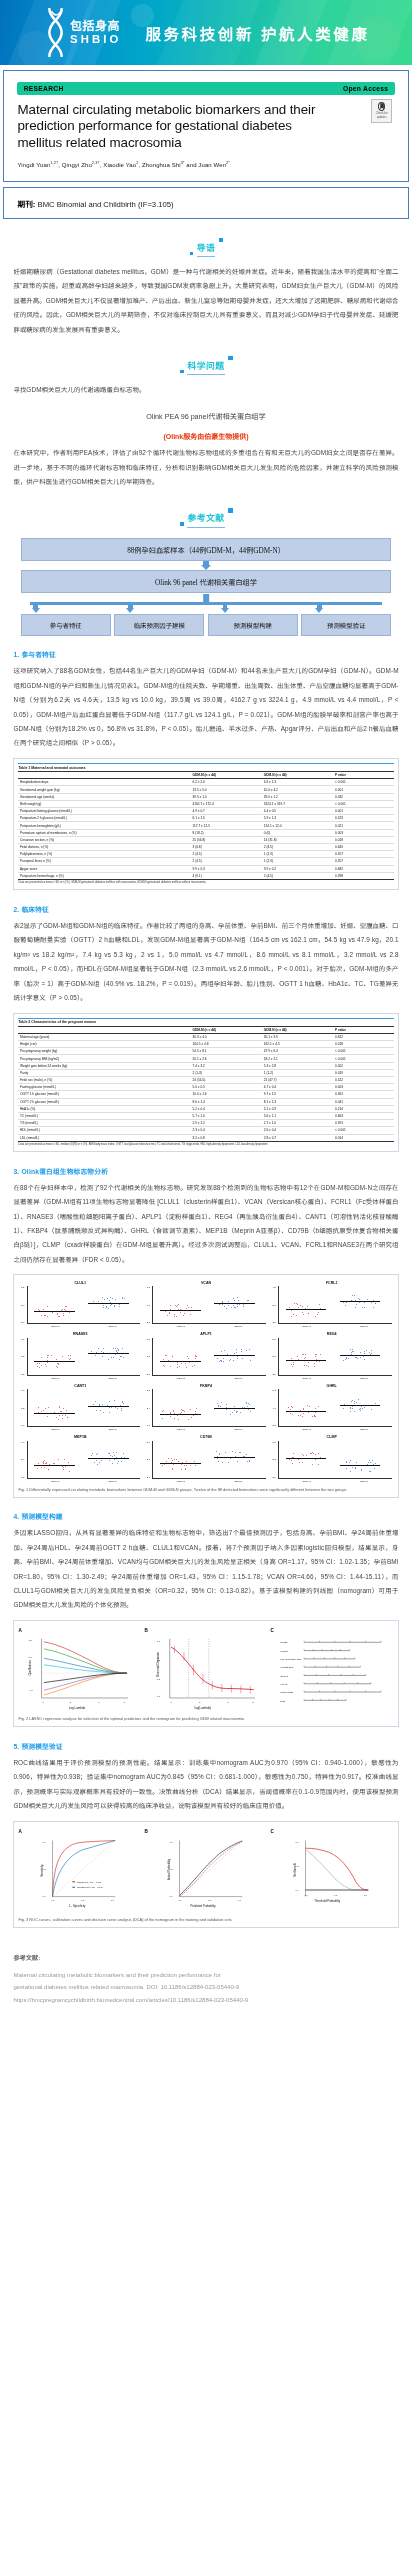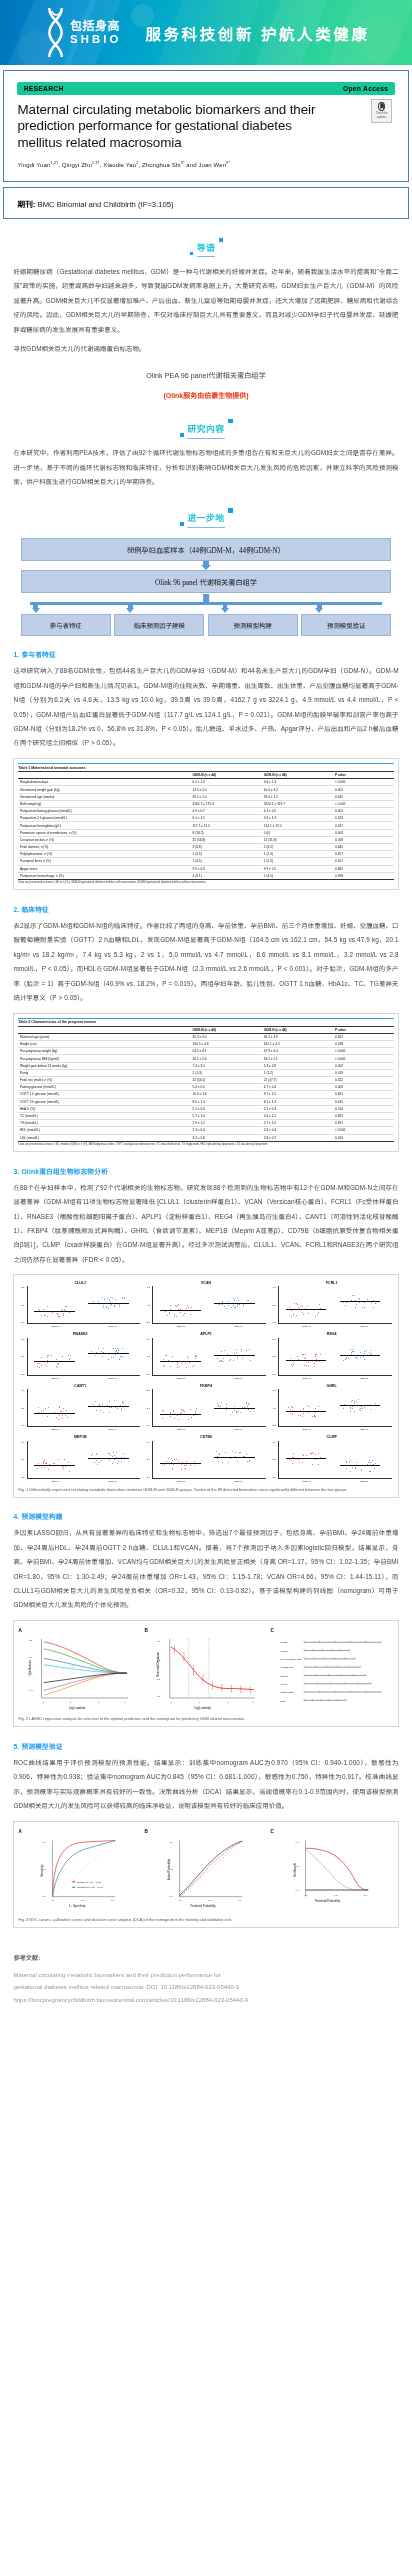--- a/index.html
+++ b/index.html
@@ -260,40 +260,40 @@
   <div class="sect">
     <span class="st-wrap">
       <span class="sq-tl"></span>
       <span class="sq-tr"></span>
       <span class="st-text">导语</span>
       <span class="st-rule"></span>
     </span>
   </div>
   <p class="body-text">妊娠期糖尿病（Gestational diabetes mellitus，GDM）是一种与代谢相关的妊娠并发症。近年来，随着我国生活水平的提高和"全面二孩"政策的实施，超重或高龄孕妇越来越多，导致我国GDM发病率急剧上升。大量研究表明，GDM妇女生产巨大儿（GDM-M）的风险显著升高。GDM相关巨大儿不仅显著增加难产、产后出血、新生儿窒息等短期母婴并发症，还大大增加了远期肥胖、糖尿病和代谢综合征的风险。因此，GDM相关巨大儿的早期筛查，不仅对临床控制巨大儿具有重要意义，而且对减少GDM孕妇子代母婴并发症、延缓肥胖或糖尿病的发生发展具有重要意义。</p>
 
-  <p class="body-text">寻找GDM相关巨大儿的代谢通路蛋白标志物。</p>
-
-  <div class="center-line">Olink PEA 96 panel代谢相关蛋白组学</div>
-  <div class="center-line red">(Olink服务由伯豪生物提供)</div>
-
   <div class="sect">
     <span class="st-wrap">
       <span class="sq-tl"></span>
       <span class="sq-tr"></span>
-      <span class="st-text">研究内容</span>
+      <span class="st-text">科学问题</span>
       <span class="st-rule"></span>
     </span>
   </div>
+  <p class="body-text">寻找GDM相关巨大儿的代谢通路蛋白标志物。</p>
+
+  <div class="center-line">Olink PEA 96 panel代谢相关蛋白组学</div>
+  <div class="center-line red">(Olink服务由伯豪生物提供)</div>
+
   <p class="body-text">在本研究中，作者利用PEA技术，评估了由92个循环代谢生物标志物组成的多重组合在有和无巨大儿的GDM妇女之间是否存在差异。进一步地，基于不同的循环代谢标志物和临床特征，分析和识别影响GDM相关巨大儿发生风险的危险因素，并建立科学的风险预测模型，供产科医生进行GDM相关巨大儿的早期筛查。</p>
 
   <div class="sect">
     <span class="st-wrap">
       <span class="sq-tl"></span>
       <span class="sq-tr"></span>
-      <span class="st-text">进一步地</span>
+      <span class="st-text">参考文献</span>
       <span class="st-rule"></span>
     </span>
   </div>
 
   <div class="flow">
     <div class="flow-box">88例孕妇血浆样本（44例GDM-M，44例GDM-N）</div>
     <div class="flow-arrow-wrap">
       <div>
         <div class="arrow-stem"></div>
         <div class="arrow-head"></div>

